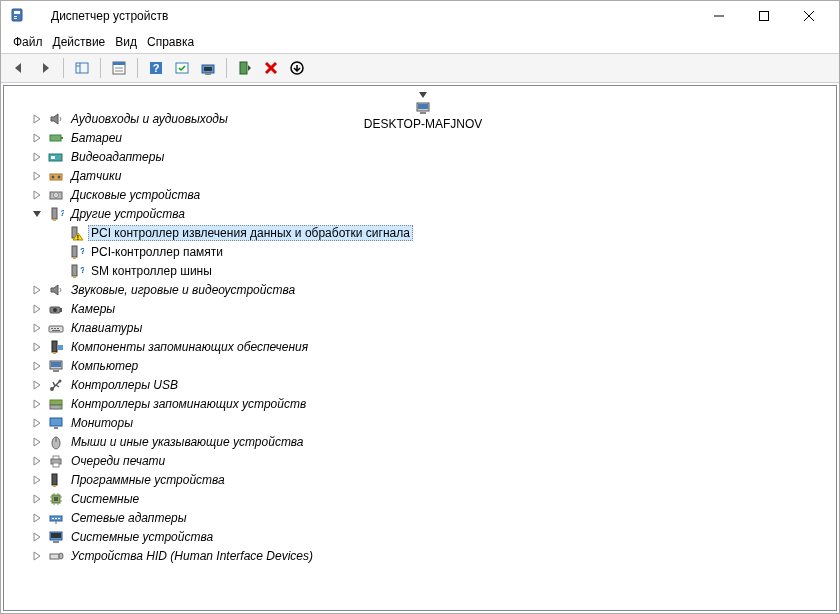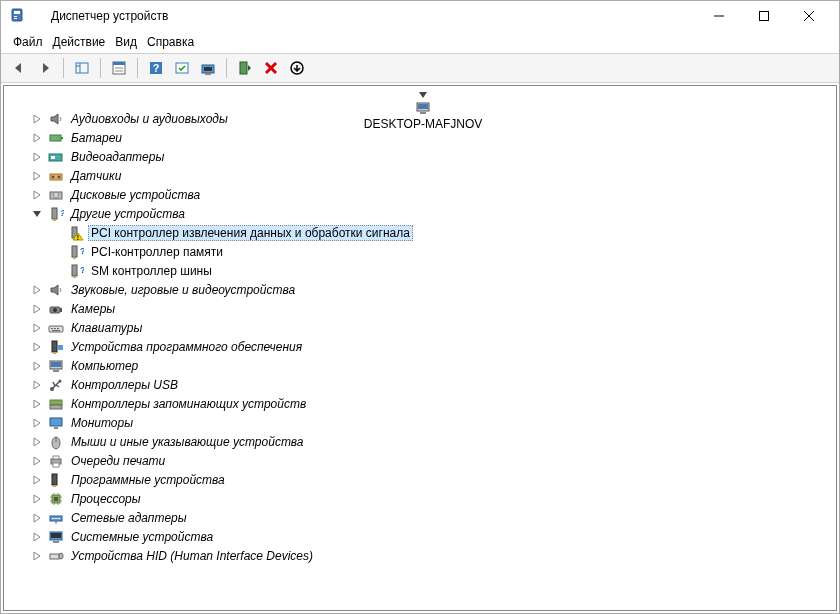--- a/index.html
+++ b/index.html
@@ -341,21 +341,21 @@
             <path d="M2 1 L8 5 L2 9 Z" fill="none" stroke="#888"></path>
           </svg>
         </span>
       <span class="nicon">
           <svg width="16" height="16">
             <rect x="4" y="2" width="5" height="11" fill="#555" stroke="#222"></rect>
             <rect x="5" y="13" width="3" height="2" fill="#ca5"></rect>
             <rect x="10" y="6" width="5" height="5" fill="#5a9ad5"></rect>
           </svg>
         </span>
-      <span class="nlabel">Устройства программного обеспечения</span>
+      <span class="nlabel">Компоненты запоминающих обеспечения</span>
     </div>
 
     <div class="node lvl1">
       <span class="arrow">
           <svg width="10" height="10">
             <path d="M2 1 L8 5 L2 9 Z" fill="none" stroke="#888"></path>
           </svg>
         </span>
       <span class="nicon">
           <svg width="16" height="16">
@@ -475,21 +475,21 @@
             <line x1="2" y1="6" x2="4" y2="6" stroke="#888"></line>
             <line x1="2" y1="10" x2="4" y2="10" stroke="#888"></line>
             <line x1="12" y1="6" x2="14" y2="6" stroke="#888"></line>
             <line x1="12" y1="10" x2="14" y2="10" stroke="#888"></line>
             <line x1="6" y1="2" x2="6" y2="4" stroke="#888"></line>
             <line x1="10" y1="2" x2="10" y2="4" stroke="#888"></line>
             <line x1="6" y1="12" x2="6" y2="14" stroke="#888"></line>
             <line x1="10" y1="12" x2="10" y2="14" stroke="#888"></line>
           </svg>
         </span>
-      <span class="nlabel">Процессоры</span>
+      <span class="nlabel">Системные</span>
     </div>
 
     <div class="node lvl1">
       <span class="arrow">
           <svg width="10" height="10">
             <path d="M2 1 L8 5 L2 9 Z" fill="none" stroke="#888"></path>
           </svg>
         </span>
       <span class="nicon">
           <svg width="16" height="16">

